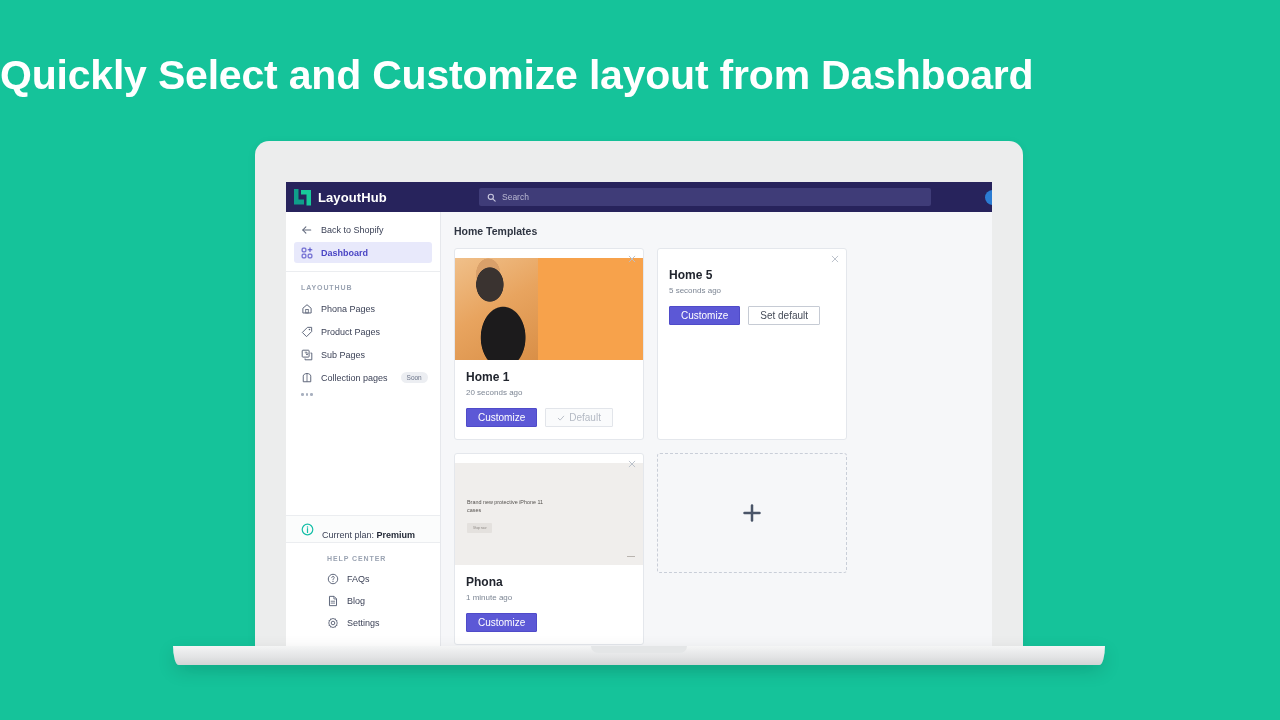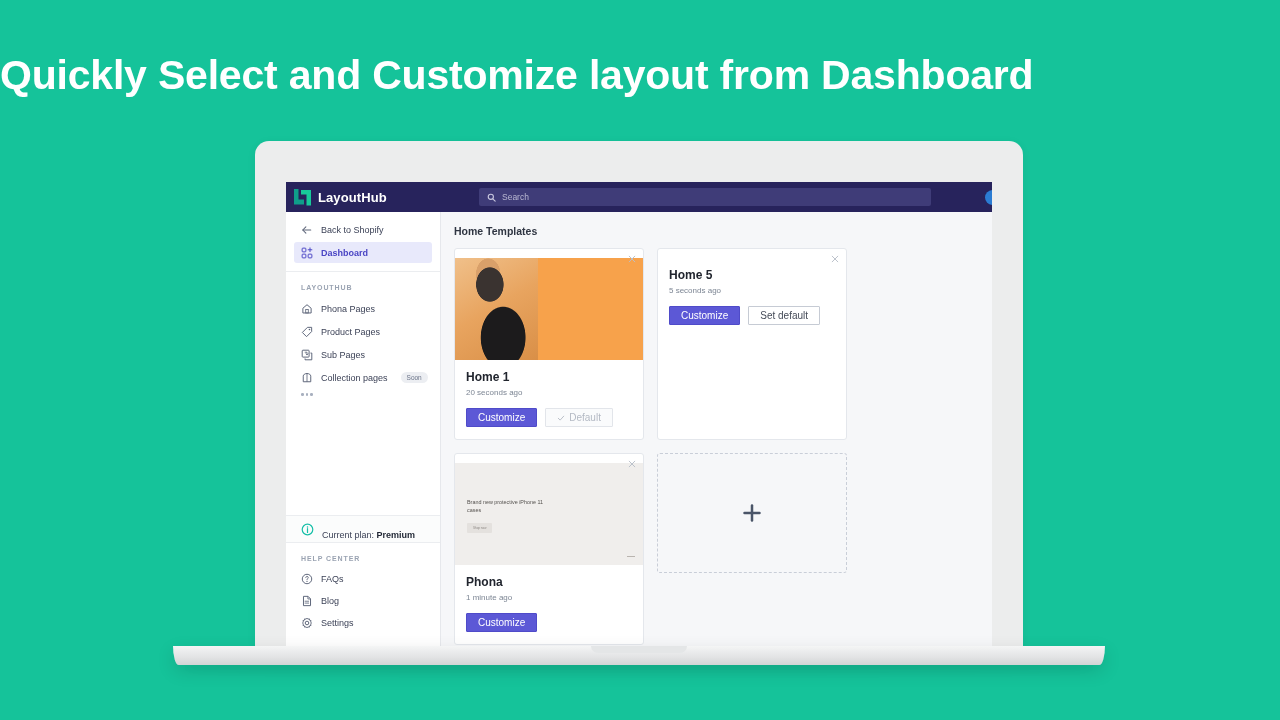--- a/index.html
+++ b/index.html
@@ -204,21 +204,21 @@
     gap: 8px;
     height: 28px;
     padding: 0 15px;
     background: #fbfcfc;
     border-top: 1px solid #ebedf0;
     border-bottom: 1px solid #ebedf0;
   }
   .plan-icon { width: 13px; height: 13px; flex: 0 0 13px; display:block; }
   .plan-text { font-size: 9px; color: #3c4257; margin-top: 12px; }
   .plan-text b { color: #1f2533; }
-  .help-block { padding-bottom: 12px; }
+  .help-block { padding-bottom: 12px; padding-left: 26px; }
 
   
   .main {
     flex: 1;
     background: #f6f7f9;
     padding: 13px 0 0 13px;
     overflow: hidden;
   }
   .main-title {
     font-size: 10.5px;

